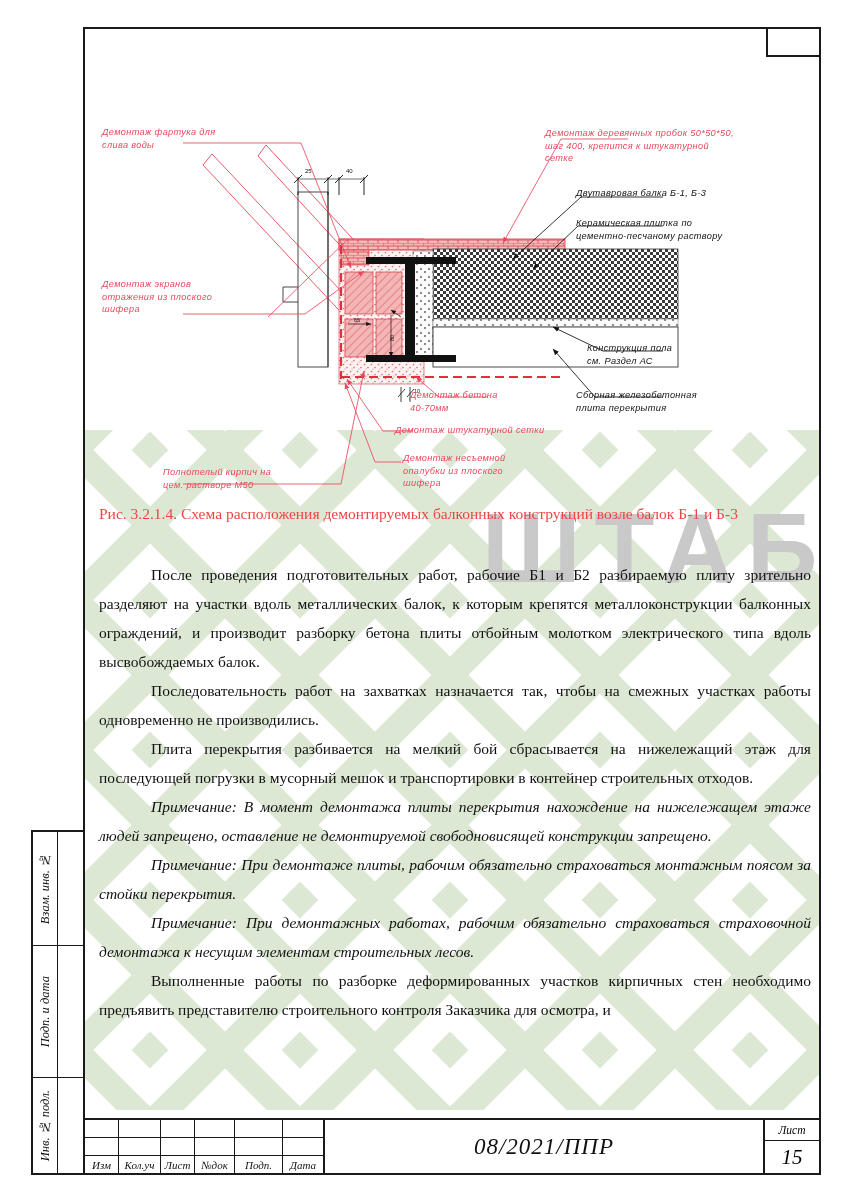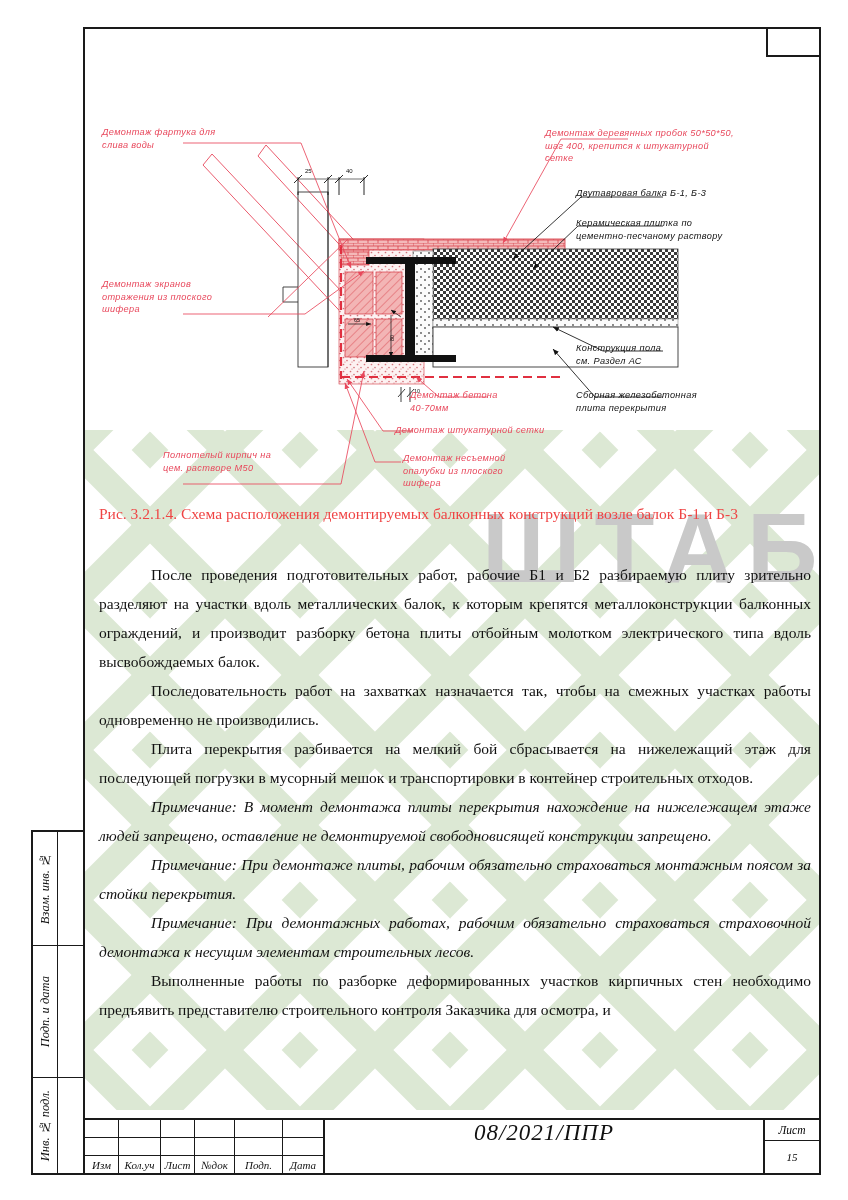--- a/index.html
+++ b/index.html
@@ -138,36 +138,36 @@
   .tb-cell {
     border-right: 1.5px solid #1a1a1a;
     display: flex; align-items: center; justify-content: center;
     font-family: "Liberation Serif", serif;
     font-style: italic; font-size: 11px; color: #111;
   }
   .tb-cell:last-child { border-right: none; }
   .c1 { width: 34px; } .c2 { width: 42px; } .c3 { width: 34px; }
   .c4 { width: 40px; } .c5 { width: 48px; } .c6 { width: 40px; }
   #tb-center {
-    flex: 1; display: flex; align-items: flex-start; justify-content: center;
+    flex: 1; display: flex; align-items: center; justify-content: center;
     border-right: 2px solid #1a1a1a;
   }
   #tb-doc-code {
     font-family: "Liberation Serif", serif;
     font-style: italic; font-size: 23px; color: #111; letter-spacing: 1px;
   }
   #tb-right { width: 54px; display: flex; flex-direction: column; }
   #tb-sheet-label {
     height: 40%; border-bottom: 1.5px solid #1a1a1a;
     display: flex; align-items: center; justify-content: center;
     font-family: "Liberation Serif", serif; font-style: italic; font-size: 11.5px;
   }
   #tb-sheet-num {
     flex: 1; display: flex; align-items: center; justify-content: center;
-    font-family: "Liberation Serif", serif; font-style: italic; font-size: 11px;
+    font-family: "Liberation Serif", serif; font-style: italic; font-size: 21px;
   }
 </style>
 </head>
 <body>
 
 <svg id="watermark-green" viewBox="0 0 848 1200" xmlns="http://www.w3.org/2000/svg">
   <defs>
     <pattern id="lattice" width="150" height="150" patternUnits="userSpaceOnUse">
       <g stroke="#dce8d4" stroke-width="26" fill="none">
         <path d="M -40 40 L 40 -40"></path>
@@ -326,36 +326,36 @@
     <path d="M580 324 L520 324 L470 300" marker-end="url(#arrB)"></path>
     <path d="M580 370 L512 370 L470 322" marker-end="url(#arrB)"></path>
   </g>
 </svg>
 
   <div class="anno anno-red" style="left:19px; top:99px;">Демонтаж фартука для
 слива воды</div>
   <div class="anno anno-red" style="left:19px; top:251px;">Демонтаж экранов
 отражения из плоского
 шифера</div>
-  <div class="anno anno-red" style="left:80px; top:422px;">Полнотелый кирпич на
+  <div class="anno anno-red" style="left:80px; top:439px;">Полнотелый кирпич на
 цем. растворе М50</div>
   <div class="anno anno-red" style="left:462px; top:100px;">Демонтаж деревянных пробок 50*50*50,
 шаг 400, крепится к штукатурной
 сетке</div>
   <div class="anno anno-red" style="left:327px; top:362px;">Демонтаж бетона
 40-70мм</div>
   <div class="anno anno-red" style="left:312px; top:397px;">Демонтаж штукатурной сетки</div>
   <div class="anno anno-red" style="left:320px; top:425px;">Демонтаж несъемной
 опалубки из плоского
 шифера</div>
 
   <div class="anno anno-black" style="left:493px; top:160px;">Двутавровая балка Б-1, Б-3</div>
   <div class="anno anno-black" style="left:493px; top:190px;">Керамическая плитка по
 цементно-песчаному раствору</div>
-  <div class="anno anno-black" style="left:493px; top:315px;">Конструкция пола
+  <div class="anno anno-black" style="left:504px; top:315px;">Конструкция пола
 см. Раздел АС</div>
   <div class="anno anno-black" style="left:493px; top:362px;">Сборная железобетонная
 плита перекрытия</div>
 </div>
 
 <div id="fig-caption">Рис. 3.2.1.4. Схема расположения демонтируемых балконных конструкций возле балок Б-1 и Б-3</div>
 
 <div id="body-text">
   <p class="para">После проведения подготовительных работ, рабочие Б1 и Б2 разбираемую плиту зрительно разделяют на участки вдоль металлических балок, к которым крепятся металлоконструкции балконных ограждений, и производит разборку бетона плиты отбойным молотком электрического типа вдоль высвобождаемых балок.</p>
   <p class="para">Последовательность работ на захватках назначается так, чтобы на смежных участках работы одновременно не производились.</p>

